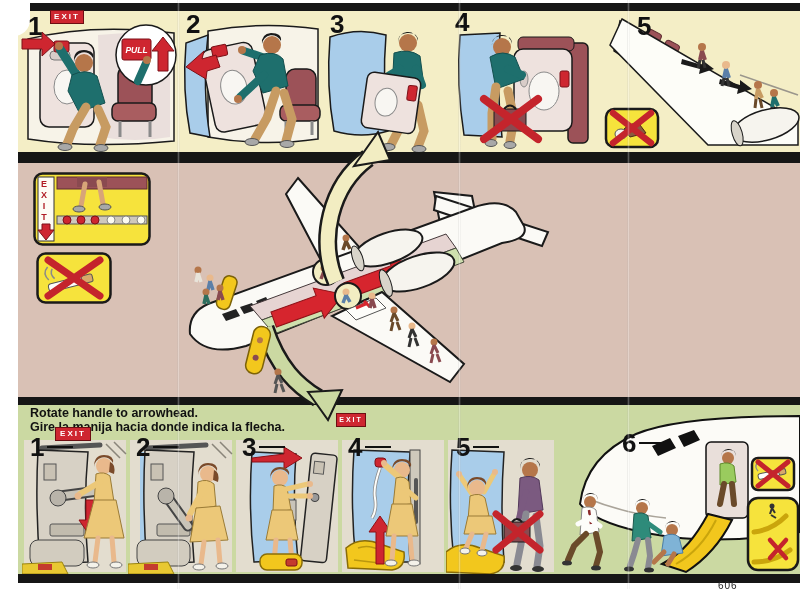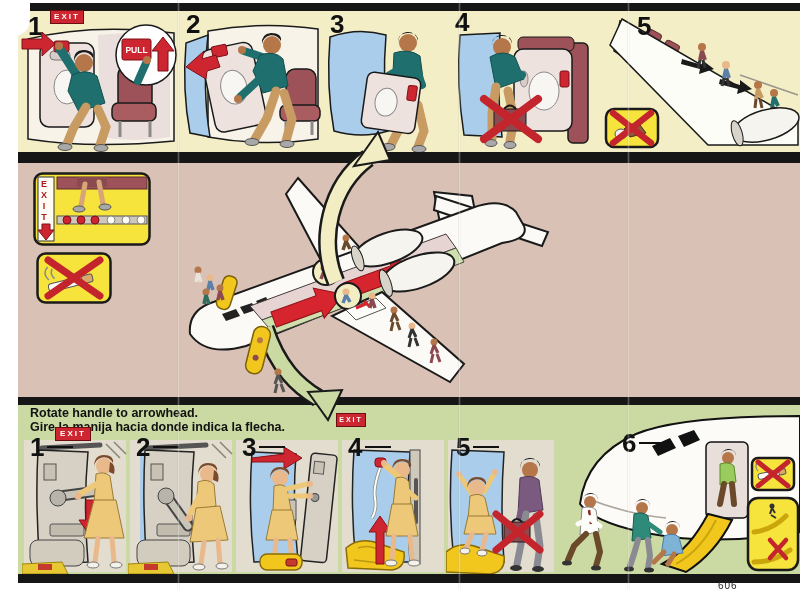--- a/index.html
+++ b/index.html
@@ -8,21 +8,21 @@
   .band-top{top:11px;height:141px;background:#f4eec6;}
   .band-mid{top:163px;height:234px;background:#d9c1b5;}
   .band-bot{top:405px;height:169px;background:#cbd9a2;}
   .bar{position:absolute;left:18px;right:0;background:#161616;z-index:3;}
   .bar1{top:3px;height:8px;}
   .bar2{top:152px;height:11px;}
   .bar3{top:397px;height:8px;}
   .bar4{top:574px;height:9px;}
   .margin-left{position:absolute;left:0;top:0;width:18px;height:589px;background:#fff;z-index:4;}
   .corner-notch{position:absolute;left:0;top:0;width:30px;height:36px;background:#fff;border-radius:0 0 16px 0;z-index:5;}
-  .panel{position:absolute;z-index:5;}
+  .panel{position:absolute;z-index:5;font-style:italic;}
   .num{position:absolute;z-index:7;font-weight:bold;font-size:26px;color:#111;line-height:1;}
   .numline{display:inline-block;width:26px;height:0;border-top:2.5px solid #111;vertical-align:8px;margin-left:3px;}
   .exitsign{position:absolute;z-index:8;background:#ce2630;color:#fff;border:1px solid #6d0d12;
     font-size:8px;font-weight:bold;letter-spacing:2px;text-align:center;line-height:11px;height:12px;}
   .instructions{position:absolute;left:30px;top:406px;z-index:7;color:#111;font-size:12.5px;font-weight:bold;line-height:14px;}
   .vexit{position:absolute;left:39px;top:179px;z-index:7;writing-mode:vertical-rl;text-orientation:upright;
     font-size:9px;font-weight:bold;color:#b01c24;letter-spacing:1px;line-height:10px;}
   .cardnum{position:absolute;left:718px;top:580px;z-index:7;font-size:10px;color:#222;letter-spacing:1px;}
   .crease{position:absolute;top:0;height:589px;width:3px;z-index:9;pointer-events:none;
     background:linear-gradient(90deg,rgba(0,0,0,0.08),rgba(255,255,255,0.28),rgba(0,0,0,0.05));}

